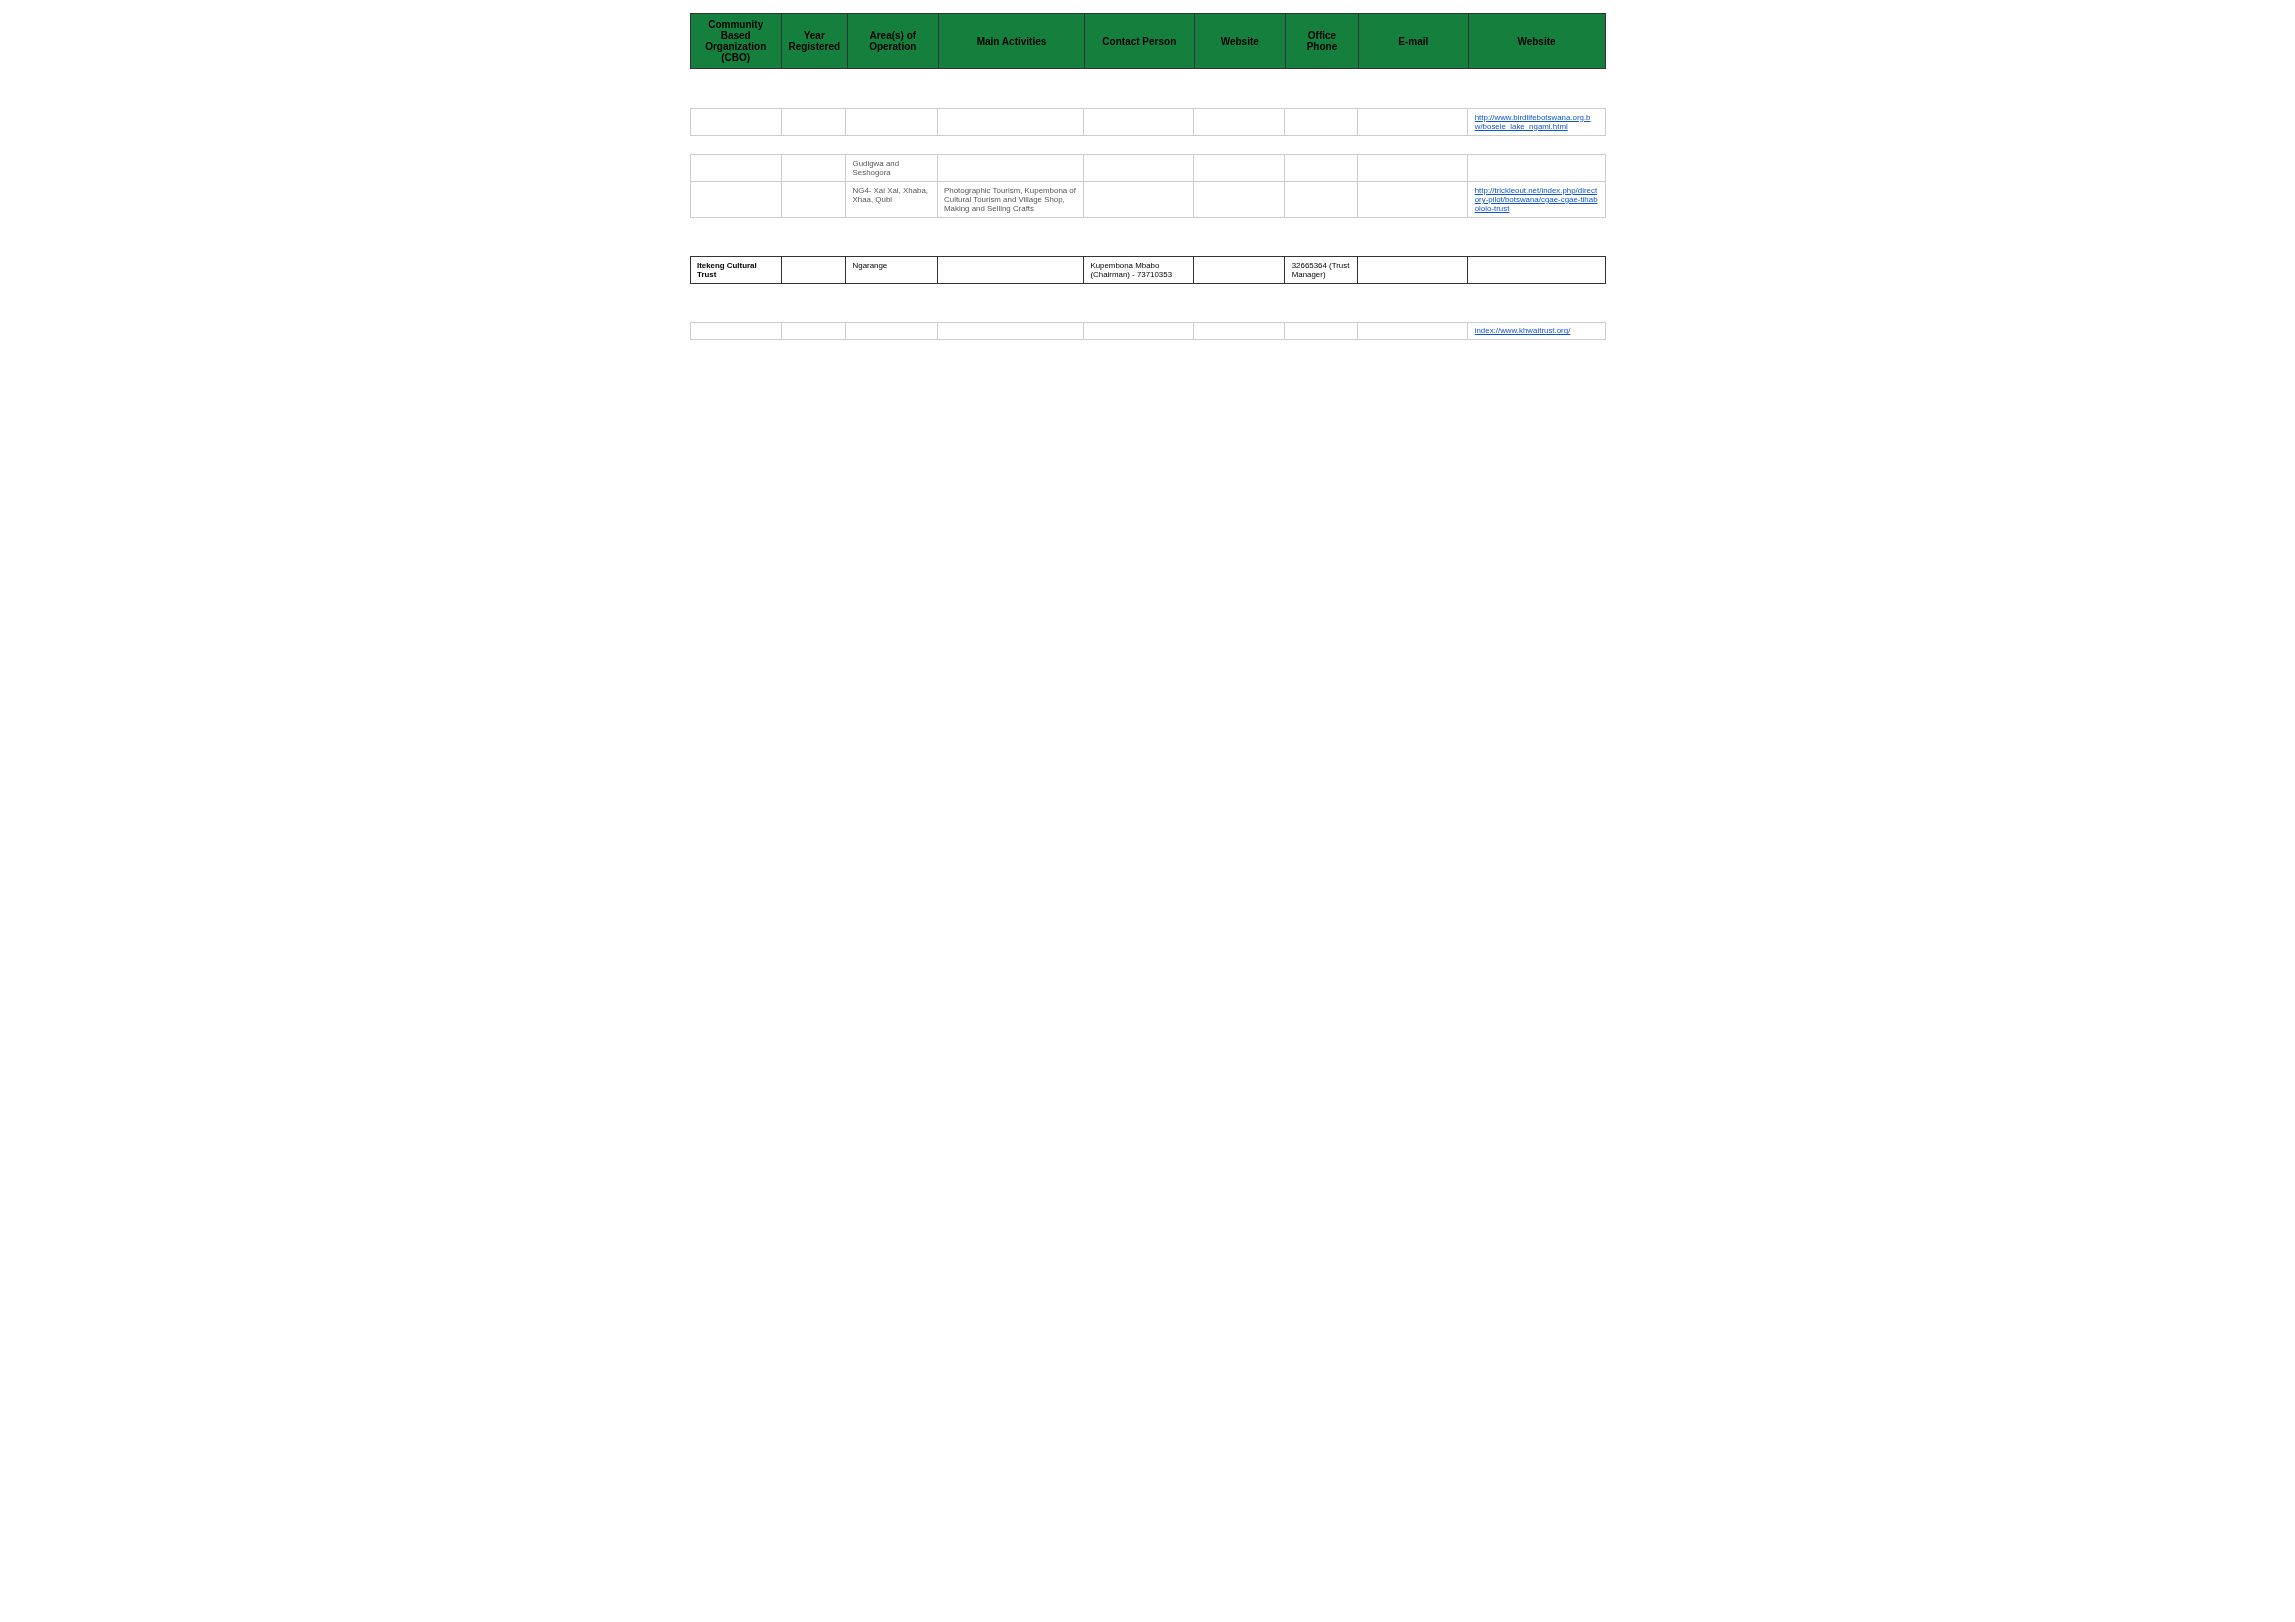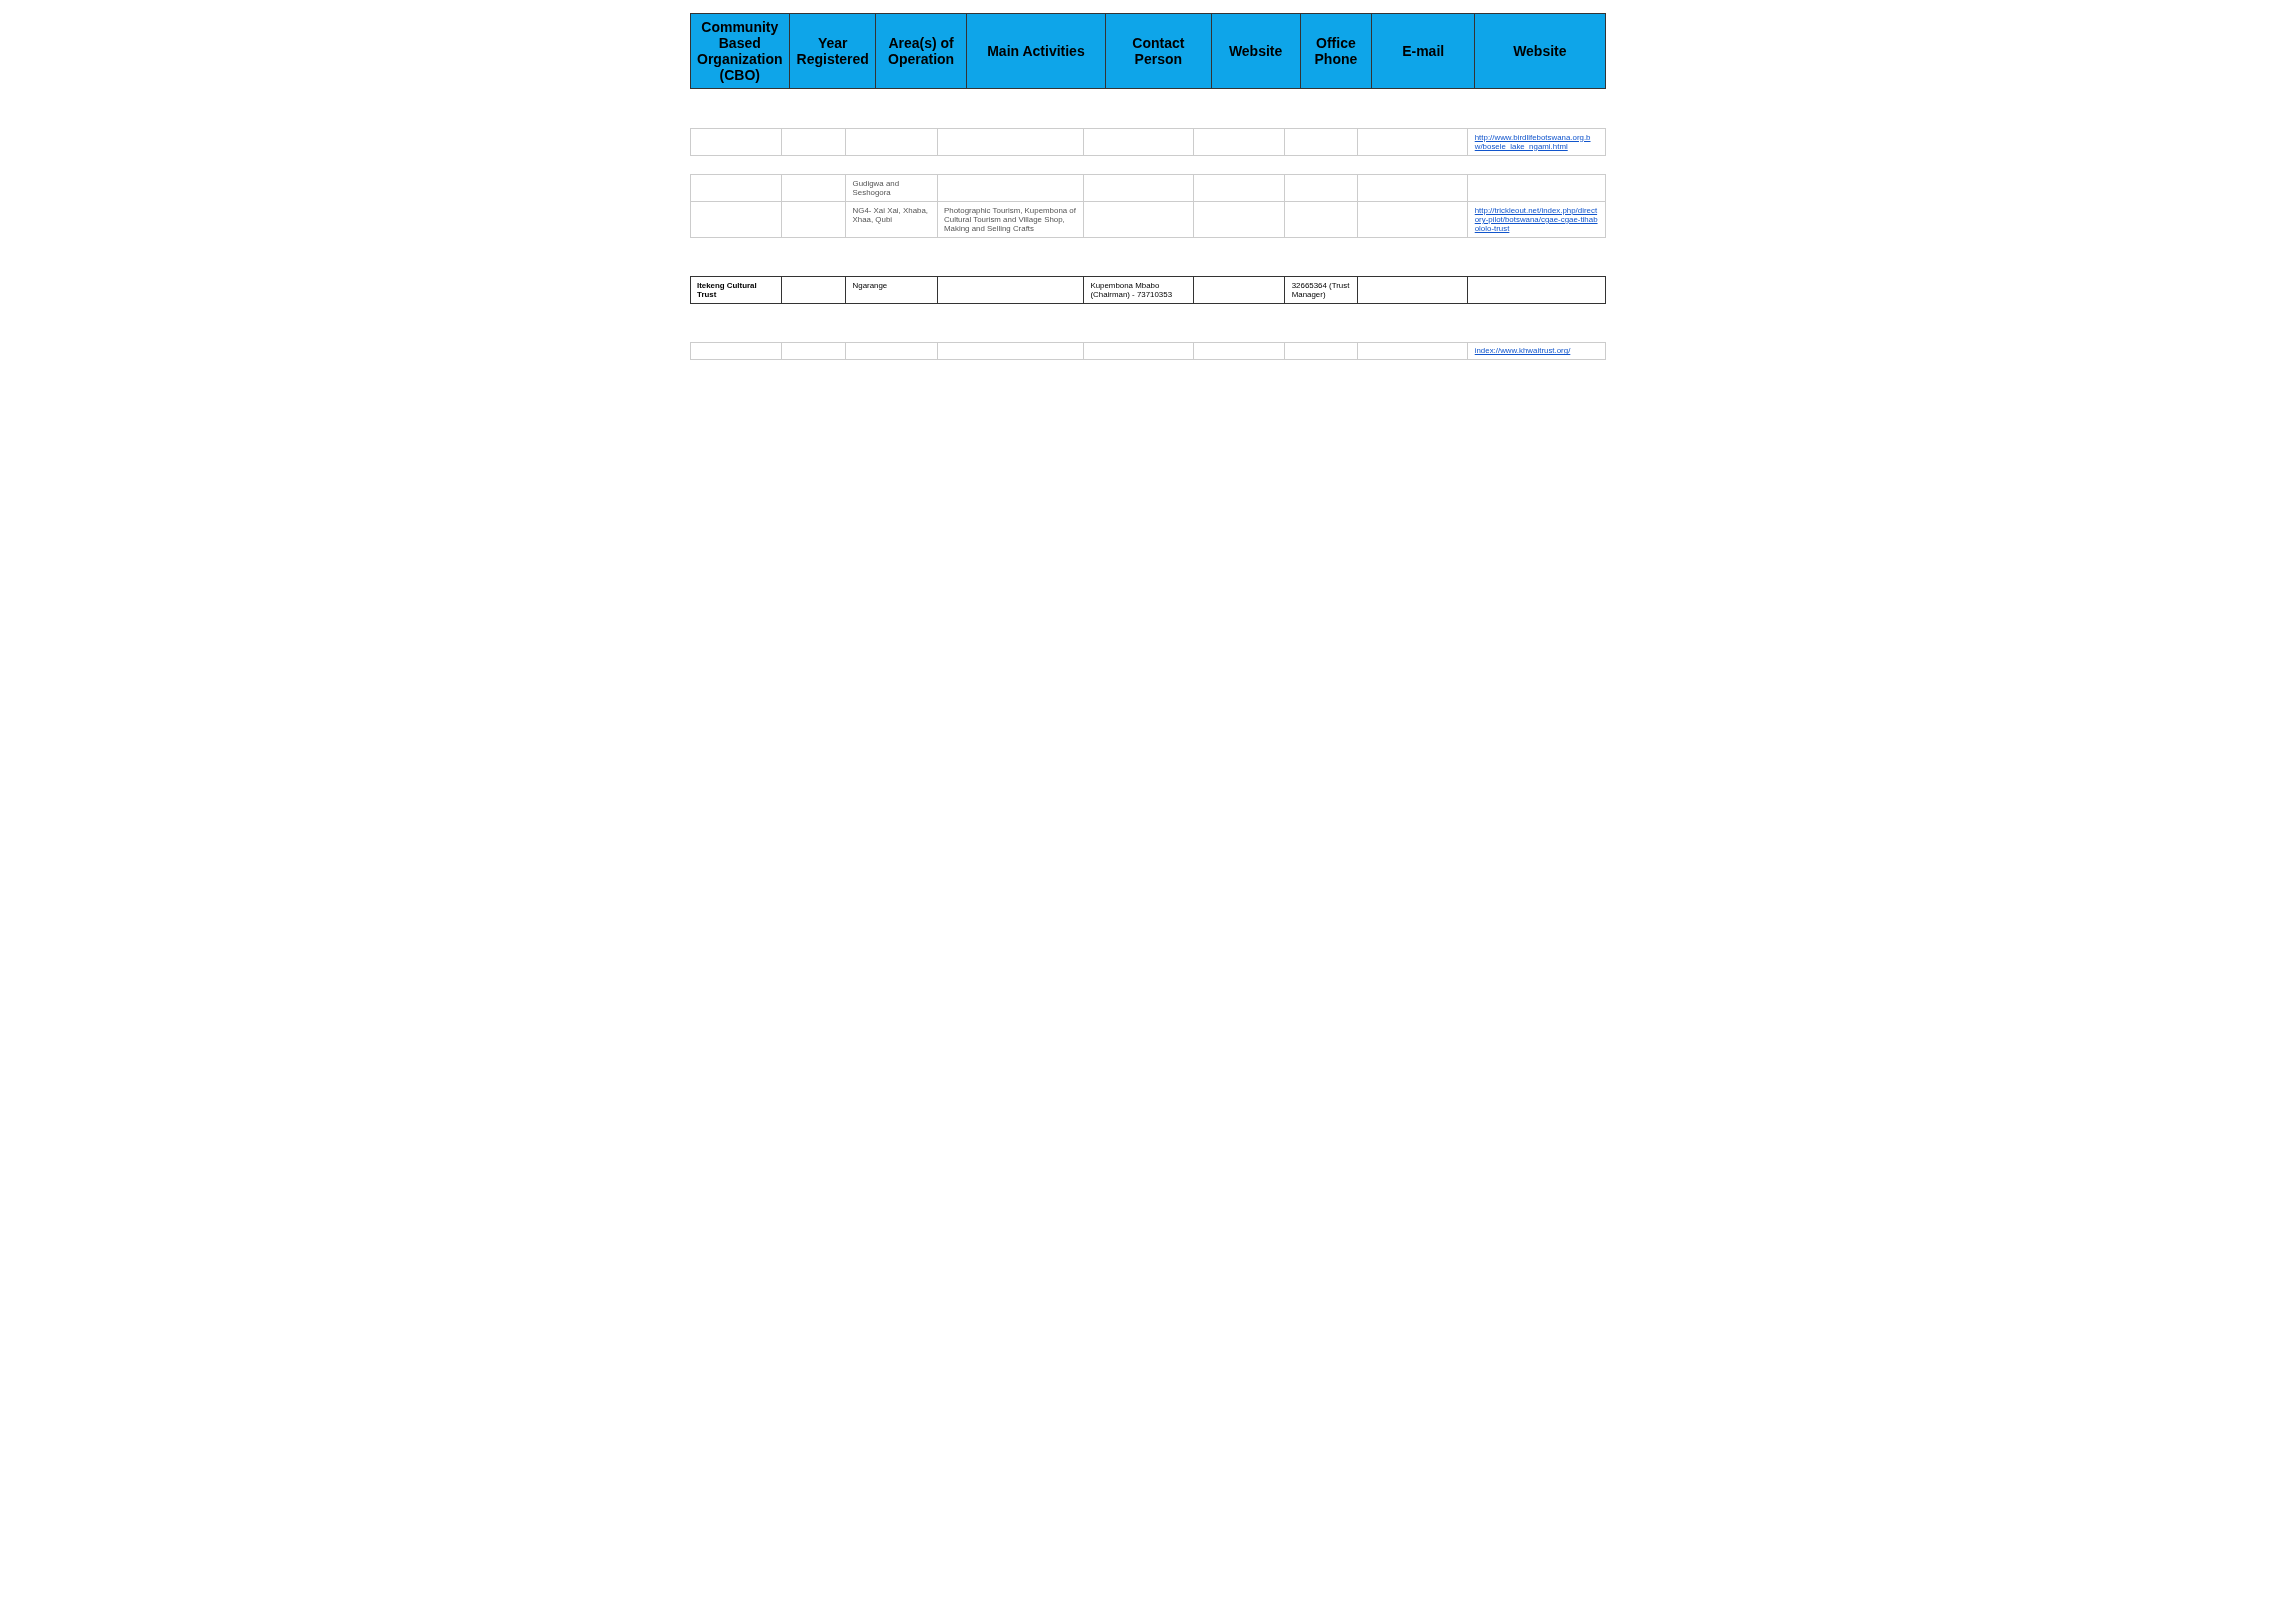--- a/index.html
+++ b/index.html
@@ -18,25 +18,25 @@
     }
 
     
     .header-table {
       width: 100%;
       border-collapse: collapse;
       margin-bottom: 0;
     }
 
     .header-table th {
-      background-color: #0ea5e9;
+      background-color: #15803d;
       border: 1.3px solid #333;
       padding: 5.2px 6.5px;
       font-weight: bold;
-      font-size: 14px;
+      font-size: 10px;
       text-align: center;
       color: #000;
     }
 
     
     .data-table {
       width: 100%;
       border-collapse: collapse;
       margin-top: 0;
     }

